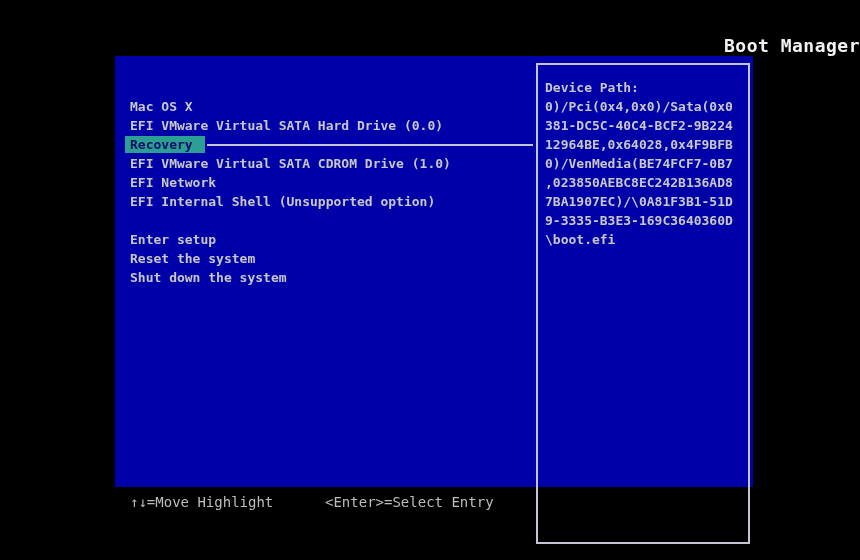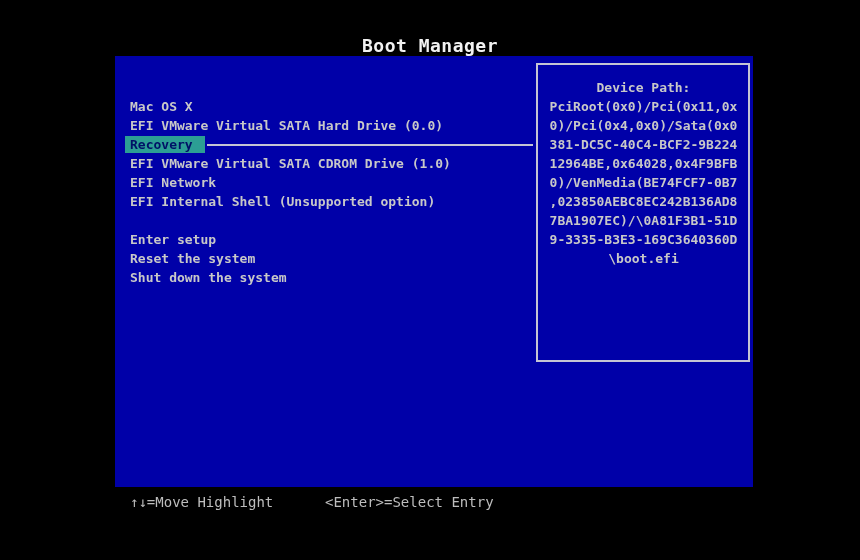--- a/index.html
+++ b/index.html
@@ -6,21 +6,21 @@
   .screen {
     position: relative;
     width: 860px; height: 560px;
     background: var(--background, #000000);
     overflow: hidden;
     font-family: "DejaVu Sans Mono", "Liberation Mono", monospace;
   }
   .title {
     position: absolute;
     top: 35px; left: 0; width: 100%;
-    text-align: center;
+    text-align: right;
     font-size: 18px; font-weight: bold;
     color: var(--title-white, #F2F2F2);
     letter-spacing: 0.5px;
     white-space: pre;
   }
   .panel {
     position: absolute;
     left: 115px; top: 56px;
     width: 638px; height: 431px;
     background: var(--panel-blue, #0000A8);
@@ -50,25 +50,24 @@
   .connector {
     flex: 1;
     height: 2px;
     background: var(--border-light, #C4C4D4);
     margin-left: 2px;
     margin-right: 3px;
   }
   .devpath {
     position: absolute;
     left: 421px; top: 7px;
-    width: 214px; height: 299px;
+    width: 214px; height: 481px;
     box-sizing: border-box;
     border: 2px solid var(--border-light, #C4C4D4);
     padding: 13px 6px 0 7px;
-    text-align: center;
   }
   .dp-line {
     height: 19px; line-height: 19px;
     font-size: 13px; font-weight: bold;
     color: var(--text-silver, #C8C8C8);
     white-space: pre;
   }
   .help-move, .help-select {
     position: absolute;
     top: 493px;
@@ -101,21 +100,20 @@
       <div class="menu-row">EFI Network</div>
       <div class="menu-row">EFI Internal Shell (Unsupported option)</div>
       <div class="menu-row spacer"></div>
       <div class="menu-row">Enter setup</div>
       <div class="menu-row">Reset the system</div>
       <div class="menu-row">Shut down the system</div>
     </div>
 
     <div class="devpath">
       <div class="dp-line">Device Path:</div>
-      <div class="dp-line">PciRoot(0x0)/Pci(0x11,0x</div>
       <div class="dp-line">0)/Pci(0x4,0x0)/Sata(0x0</div>
       <div class="dp-line">381-DC5C-40C4-BCF2-9B224</div>
       <div class="dp-line">12964BE,0x64028,0x4F9BFB</div>
       <div class="dp-line">0)/VenMedia(BE74FCF7-0B7</div>
       <div class="dp-line">,023850AEBC8EC242B136AD8</div>
       <div class="dp-line">7BA1907EC)/\0A81F3B1-51D</div>
       <div class="dp-line">9-3335-B3E3-169C3640360D</div>
       <div class="dp-line">\boot.efi</div>
     </div>
 

